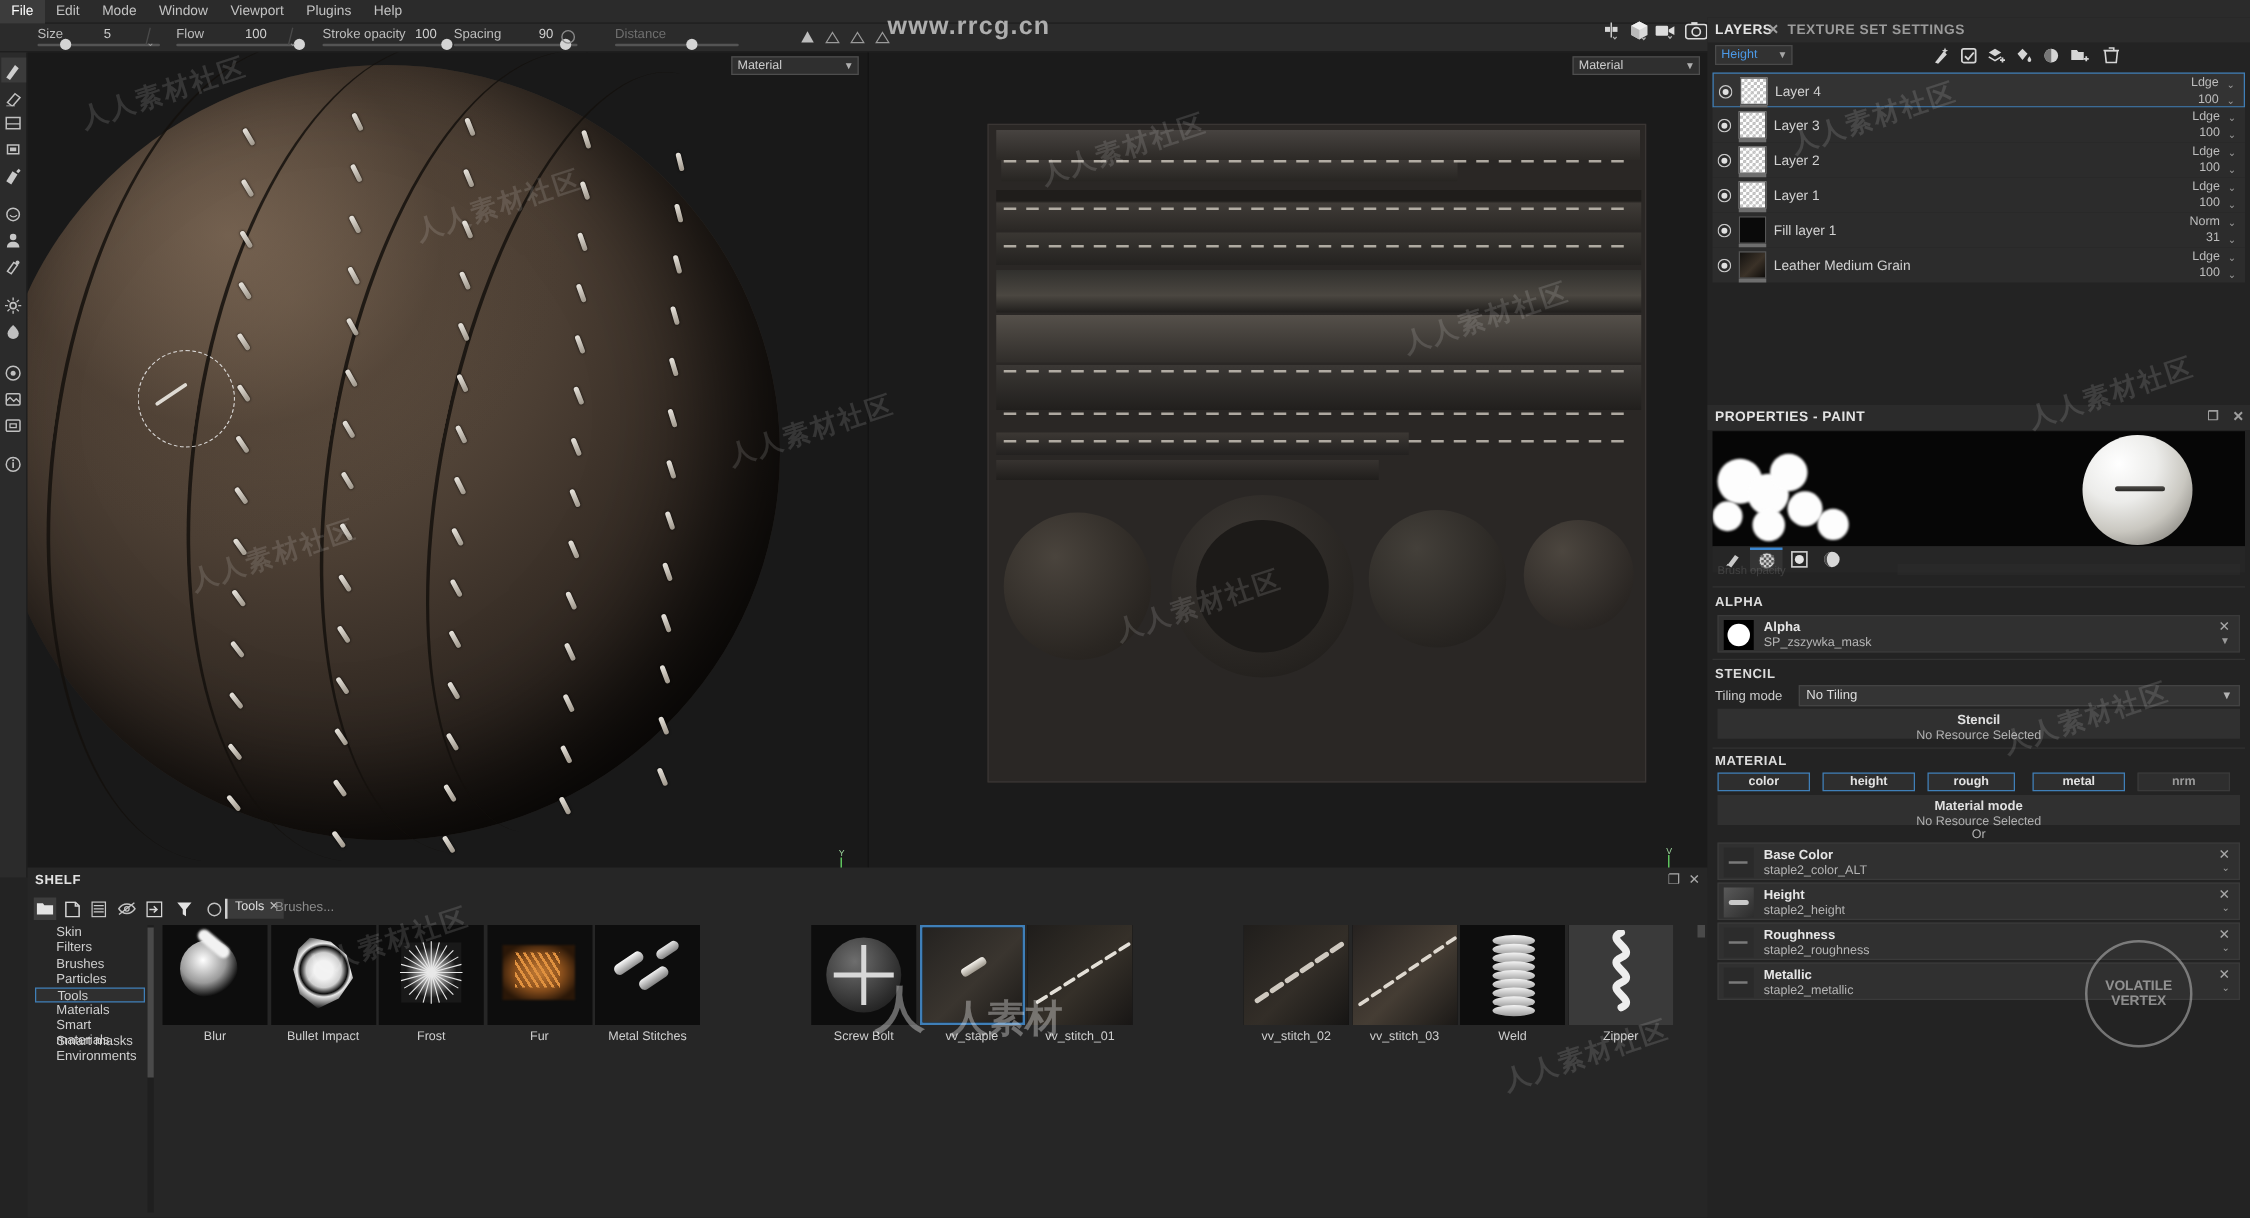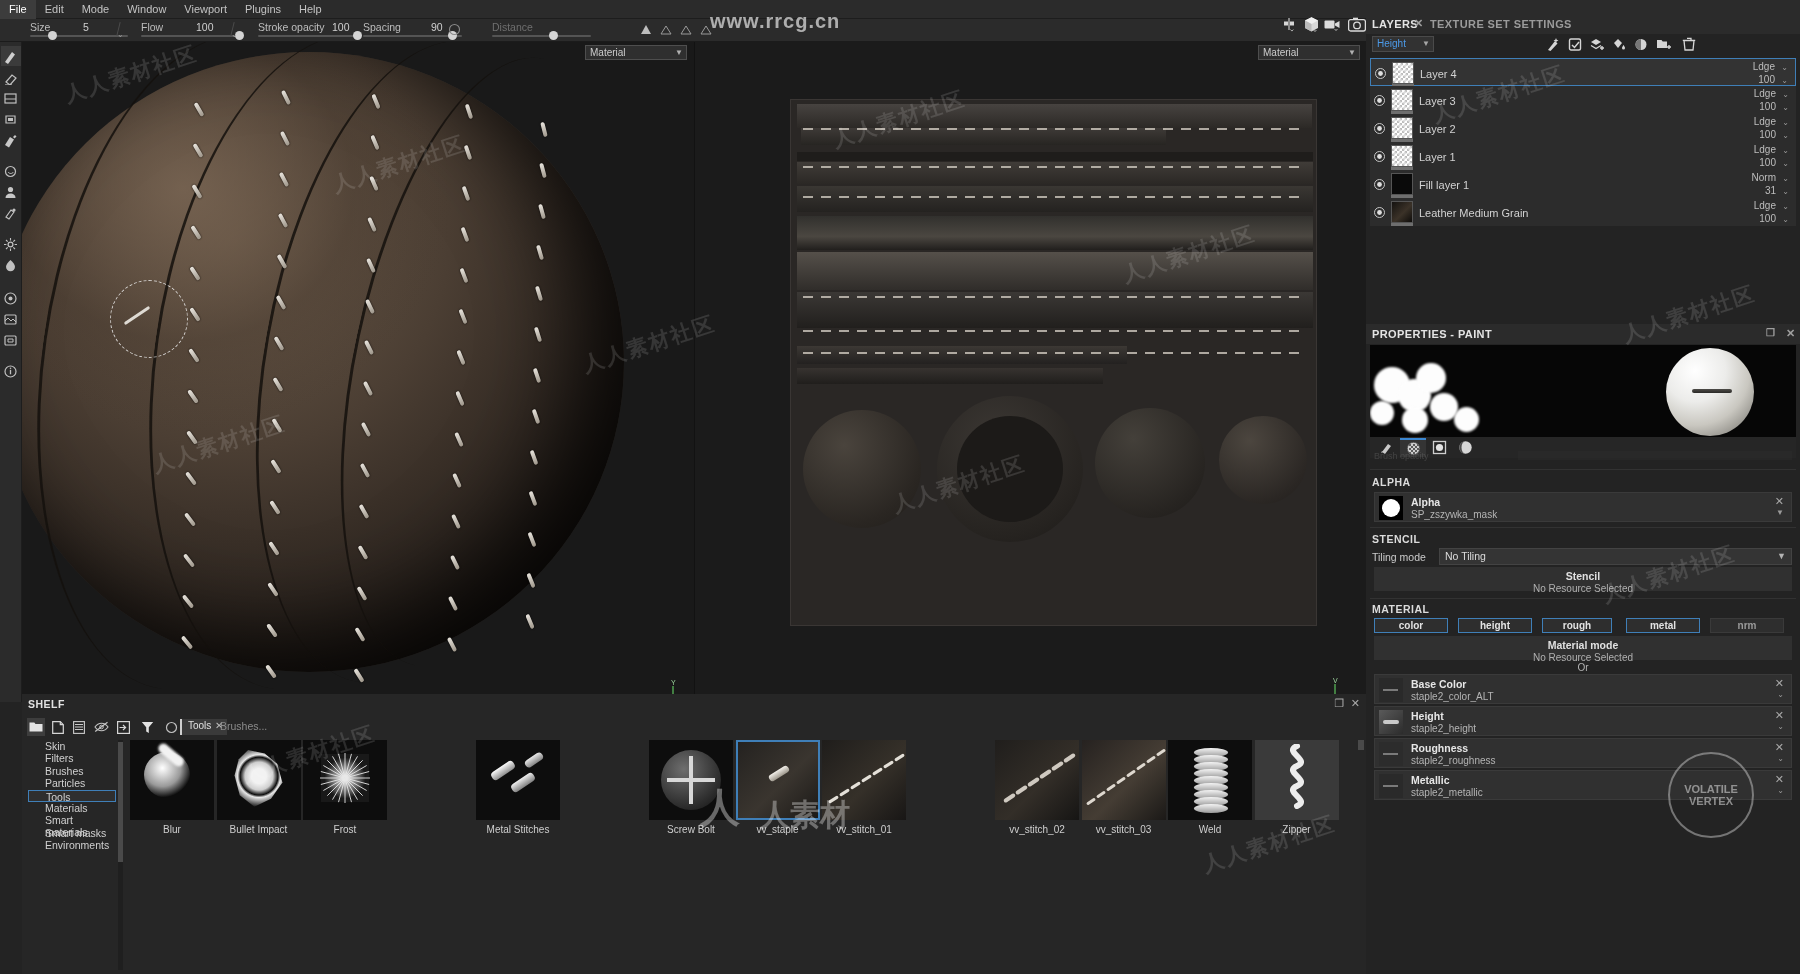--- a/index.html
+++ b/index.html
@@ -1136,20 +1136,27 @@
               <line x1="28" y1="28" x2="27.999999999999996" y2="3" stroke="#e8e8e8" stroke-width="0.9"></line>
               <line x1="28" y1="28" x2="34.47047612756303" y2="3.8518543427732936" stroke="#e8e8e8" stroke-width="0.9"></line>
               <line x1="28" y1="28" x2="40.5" y2="6.349364905389034" stroke="#e8e8e8" stroke-width="0.9"></line>
               <line x1="28" y1="28" x2="45.67766952966369" y2="10.322330470336308" stroke="#e8e8e8" stroke-width="0.9"></line>
               <line x1="28" y1="28" x2="49.65063509461096" y2="15.49999999999999" stroke="#e8e8e8" stroke-width="0.9"></line>
               <line x1="28" y1="28" x2="52.148145657226706" y2="21.529523872436982" stroke="#e8e8e8" stroke-width="0.9"></line>
             </svg>
           </div>
           <div class="cap">Frost</div>
         </div>
+        <div class="shelf-cell" style="left: 259.5px;">
+          <div class="thumb">
+            <div style="position:absolute;left:12px;top:16px;width:58px;height:44px;background:radial-gradient(ellipse at 50% 50%,#c27a34 0%,#8a4f1c 45%,#2a1708 80%);filter:blur(1px);"></div>
+            <div style="position:absolute;left:22px;top:22px;width:36px;height:28px;background:repeating-linear-gradient(58deg,#e0913f 0 2px,transparent 2px 5px);"></div>
+          </div>
+          <div class="cap">Fur</div>
+        </div>
         <div class="shelf-cell" style="left: 346px;">
           <div class="thumb">
             <div style="position:absolute;left:14px;top:26px;width:26px;height:9px;border-radius:4px;background:linear-gradient(180deg,#fbfbfb,#8d8d8d);transform:rotate(-34deg);"></div>
             <div style="position:absolute;left:34px;top:38px;width:26px;height:9px;border-radius:4px;background:linear-gradient(180deg,#f0f0f0,#7f7f7f);transform:rotate(-34deg);"></div>
             <div style="position:absolute;left:48px;top:16px;width:20px;height:8px;border-radius:4px;background:linear-gradient(180deg,#e8e8e8,#828282);transform:rotate(-34deg);"></div>
           </div>
           <div class="cap">Metal Stitches</div>
         </div>
         <div class="shelf-cell" style="left: 519px;">
           <div class="thumb">

